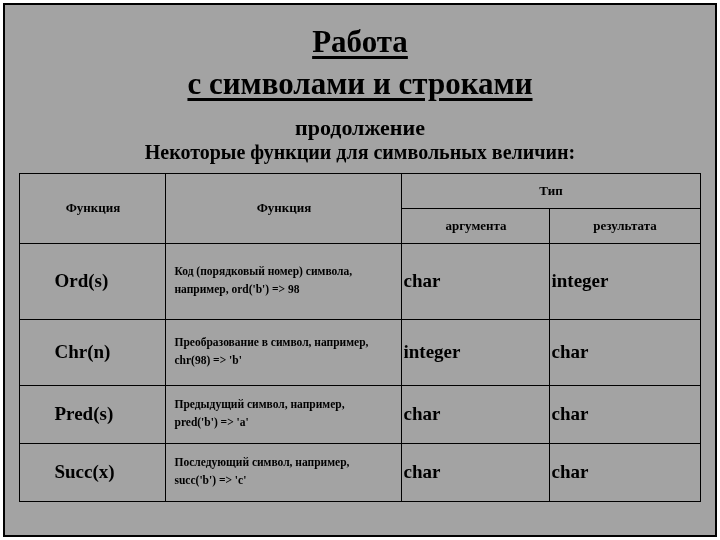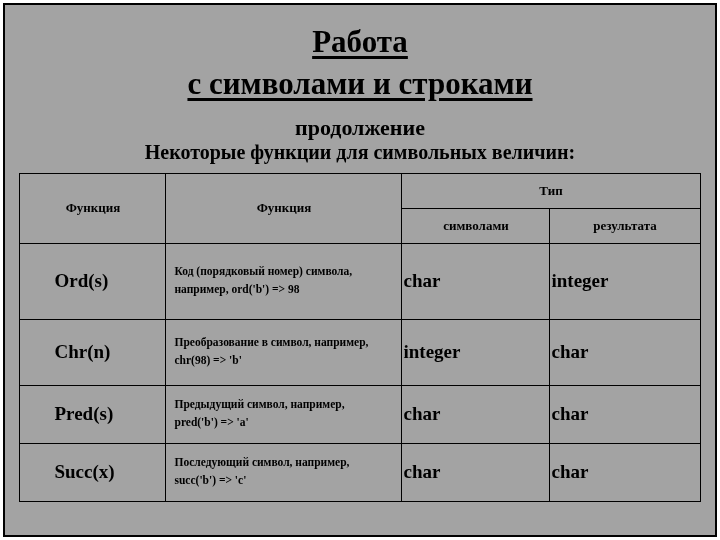--- a/index.html
+++ b/index.html
@@ -113,21 +113,21 @@
       <col class="c-arg">
       <col class="c-res">
     </colgroup>
     <tbody>
       <tr>
         <th class="hdr" rowspan="2">Функция</th>
         <th class="hdr" rowspan="2">Функция</th>
         <th class="hdr" colspan="2">Тип</th>
       </tr>
       <tr>
-        <th class="hdr">символами</th>
+        <th class="hdr">аргумента</th>
         <th class="hdr">результата</th>
       </tr>
 
       <tr class="row-1">
         <td class="func-cell">Ord(s)</td>
         <td class="desc-cell">Код (порядковый номер) символа, например, ord('b') =&gt; 98</td>
         <td class="type-cell">char</td>
         <td class="type-cell">integer</td>
       </tr>
 

